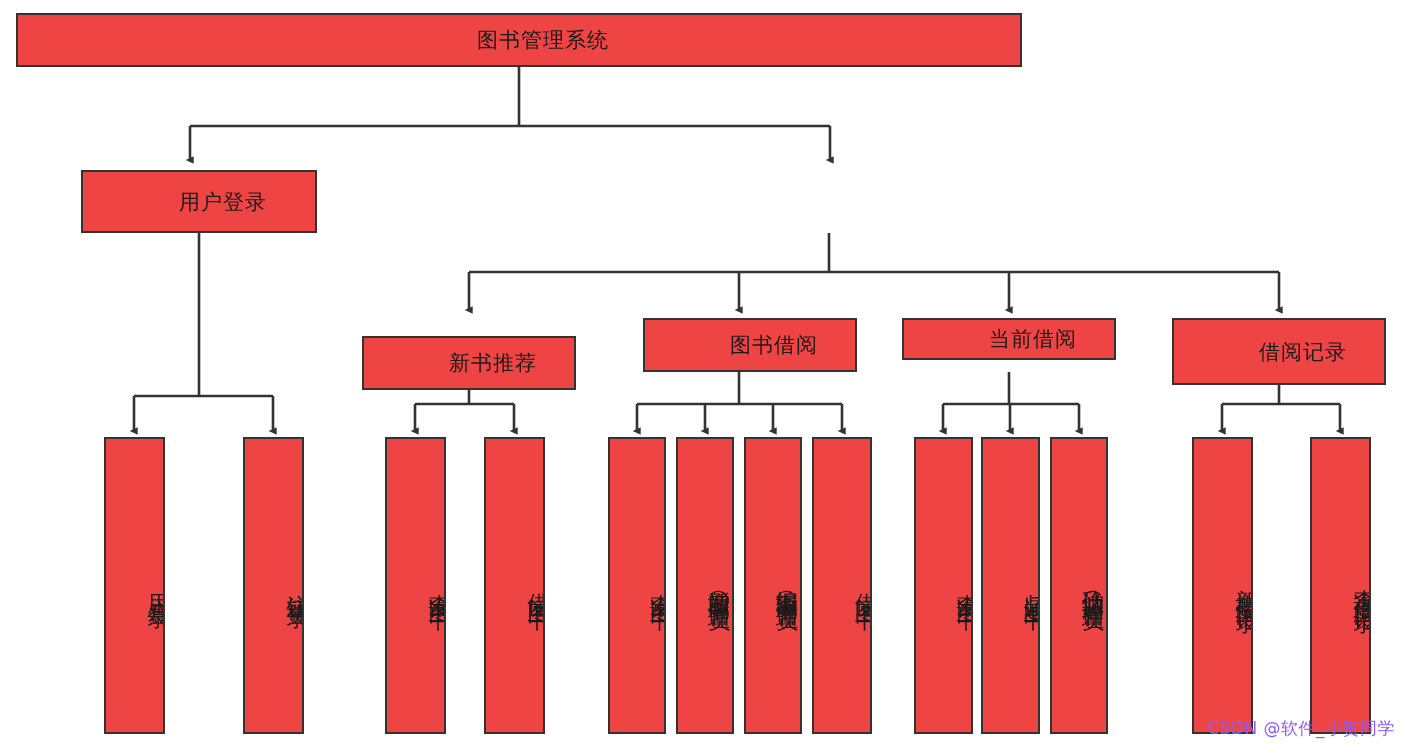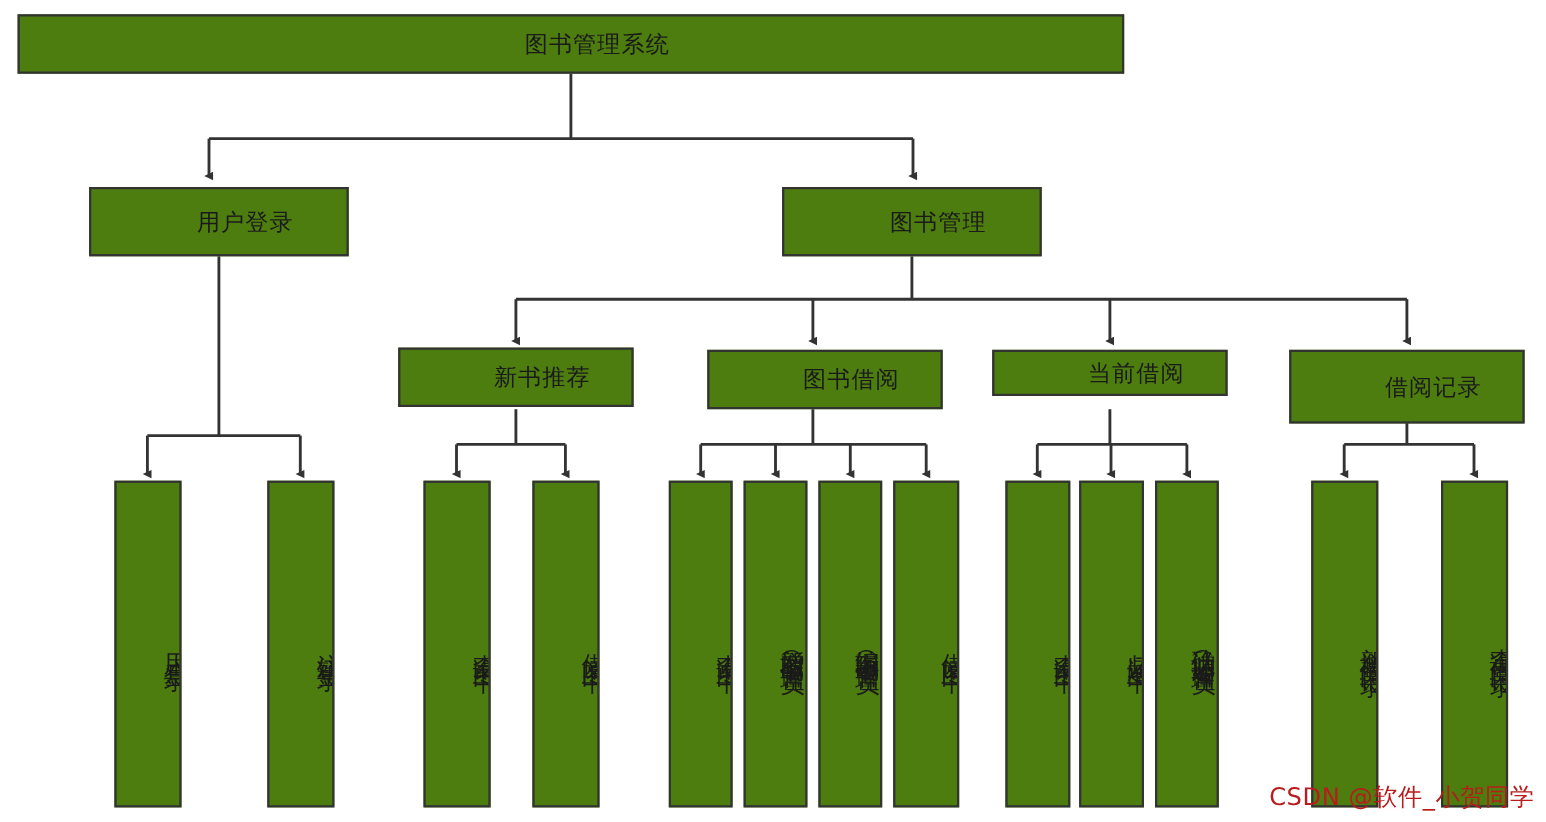--- a/index.html
+++ b/index.html
@@ -24,21 +24,21 @@
     position: absolute;
     left: 0;
     top: 0;
     width: 1405px;
     height: 747px;
   }
   .node {
     position: absolute;
     box-sizing: border-box;
     border: 2px solid #333333;
-    background: #4d7c0f;
+    background: #ef4444;
     display: flex;
     align-items: center;
     justify-content: center;
     color: #1a1a1a;
     padding-left: 48px;
   }
   .node-h {
     font-size: 21px;
     letter-spacing: 1px;
     white-space: nowrap;
@@ -54,22 +54,22 @@
     overflow: hidden;
   }
   .node-v.long {
     align-items: flex-start;
     letter-spacing: 3px;
   }
   .watermark {
     position: absolute;
     right: 10px;
     bottom: 7px;
-    font-size: 22px;
-    color: #b91c1c;
+    font-size: 17px;
+    color: #8b5cf6;
     white-space: nowrap;
     letter-spacing: 0.5px;
   }
 </style>
 </head>
 <body>
 
 <div id="diagram-root">
 
   <svg class="wires" viewBox="0 0 1405 747" xmlns="http://www.w3.org/2000/svg">
@@ -119,23 +119,22 @@
       <path d="M1279,372 L1279,404"></path>
       <path d="M1222,404 L1340,404"></path>
       <path d="M1222,404 L1222,431" marker-end="url(#arrow)"></path>
       <path d="M1340,404 L1340,431" marker-end="url(#arrow)"></path>
     </g>
   </svg>
 
   <div class="node node-h" style="left:16px; top:13px; width:1006px; height:54px;">图书管理系统</div>
 
   <div class="node node-h" style="left:81px; top:170px; width:236px; height:63px;">用户登录</div>
-  <div class="node node-h" style="left:711px; top:170px; width:236px; height:63px;">图书管理</div>
 
-  <div class="node node-h" style="left:362px; top:316px; width:214px; height:54px;">新书推荐</div>
+  <div class="node node-h" style="left:362px; top:336px; width:214px; height:54px;">新书推荐</div>
   <div class="node node-h" style="left:632px; top:318px; width:214px; height:54px;margin-left:11px;">图书借阅</div>
   <div class="node node-h" style="left:902px; top:318px; width:214px; height:42px;">当前借阅</div>
   <div class="node node-h" style="left:1172px; top:318px; width:214px; height:67px;">借阅记录</div>
 
   <div class="node node-v" style="left:104px; top:437px; width:61px; height:297px;">用户登录</div>
   <div class="node node-v" style="left:243px; top:437px; width:61px; height:297px;">注销登录</div>
 
   <div class="node node-v" style="left:385px; top:437px; width:61px; height:297px;">查询图书</div>
   <div class="node node-v" style="left:484px; top:437px; width:61px; height:297px;">借阅图书</div>
 

